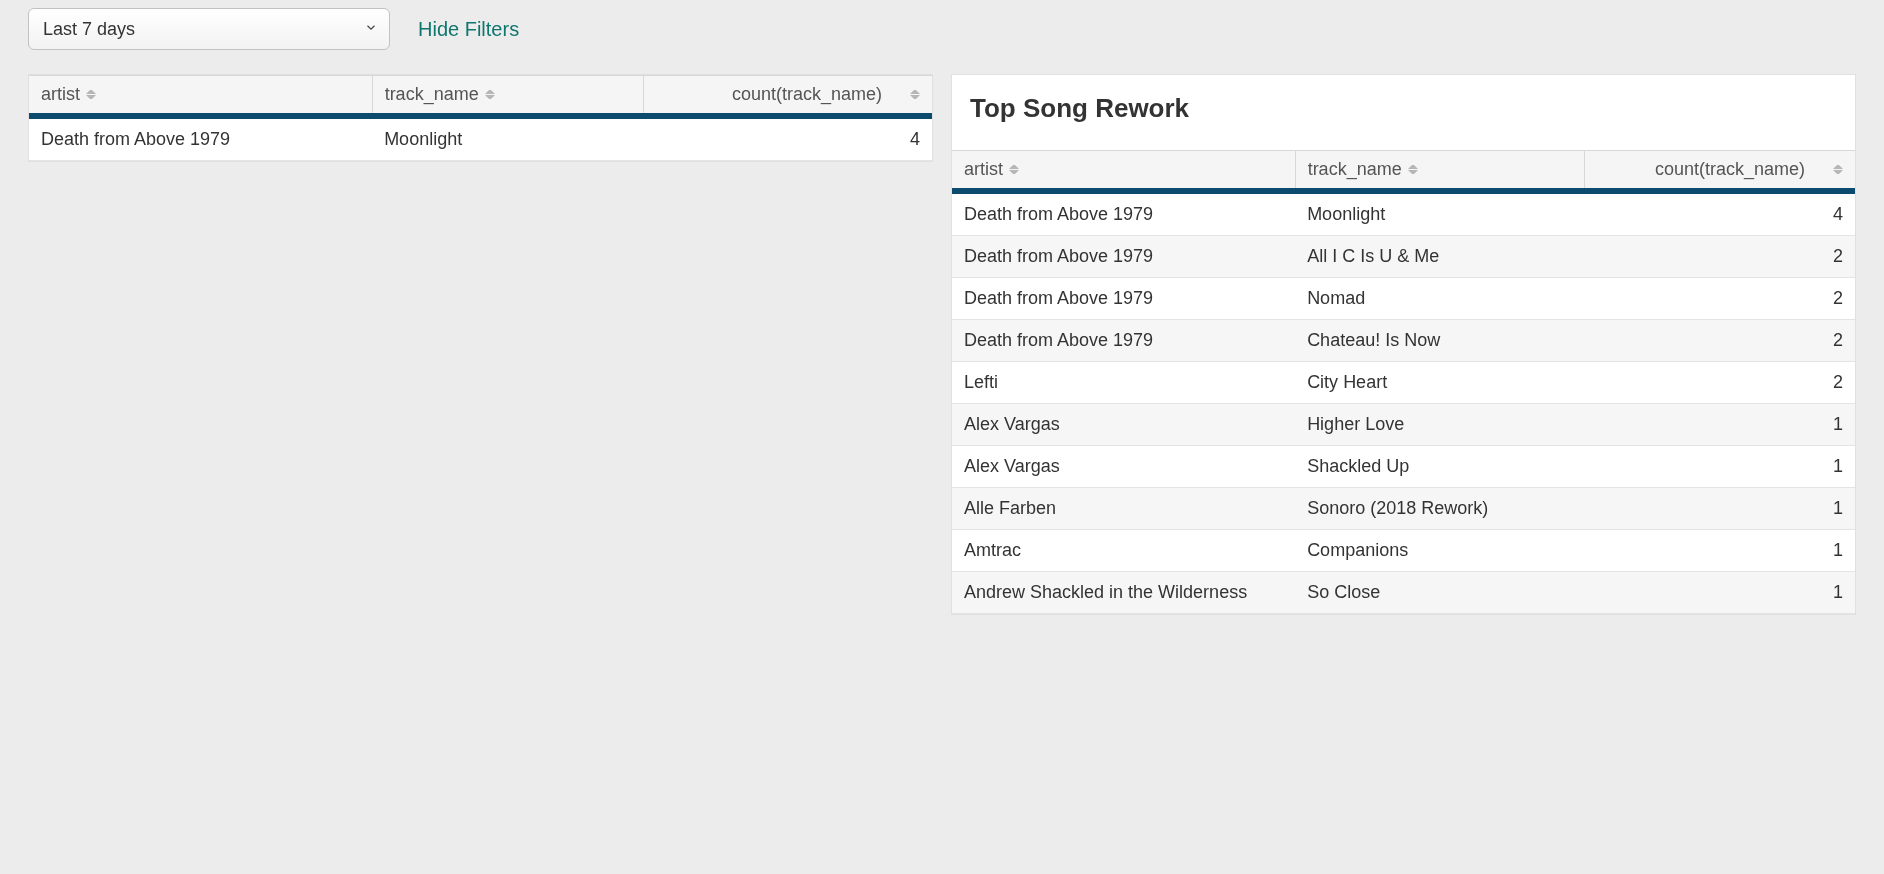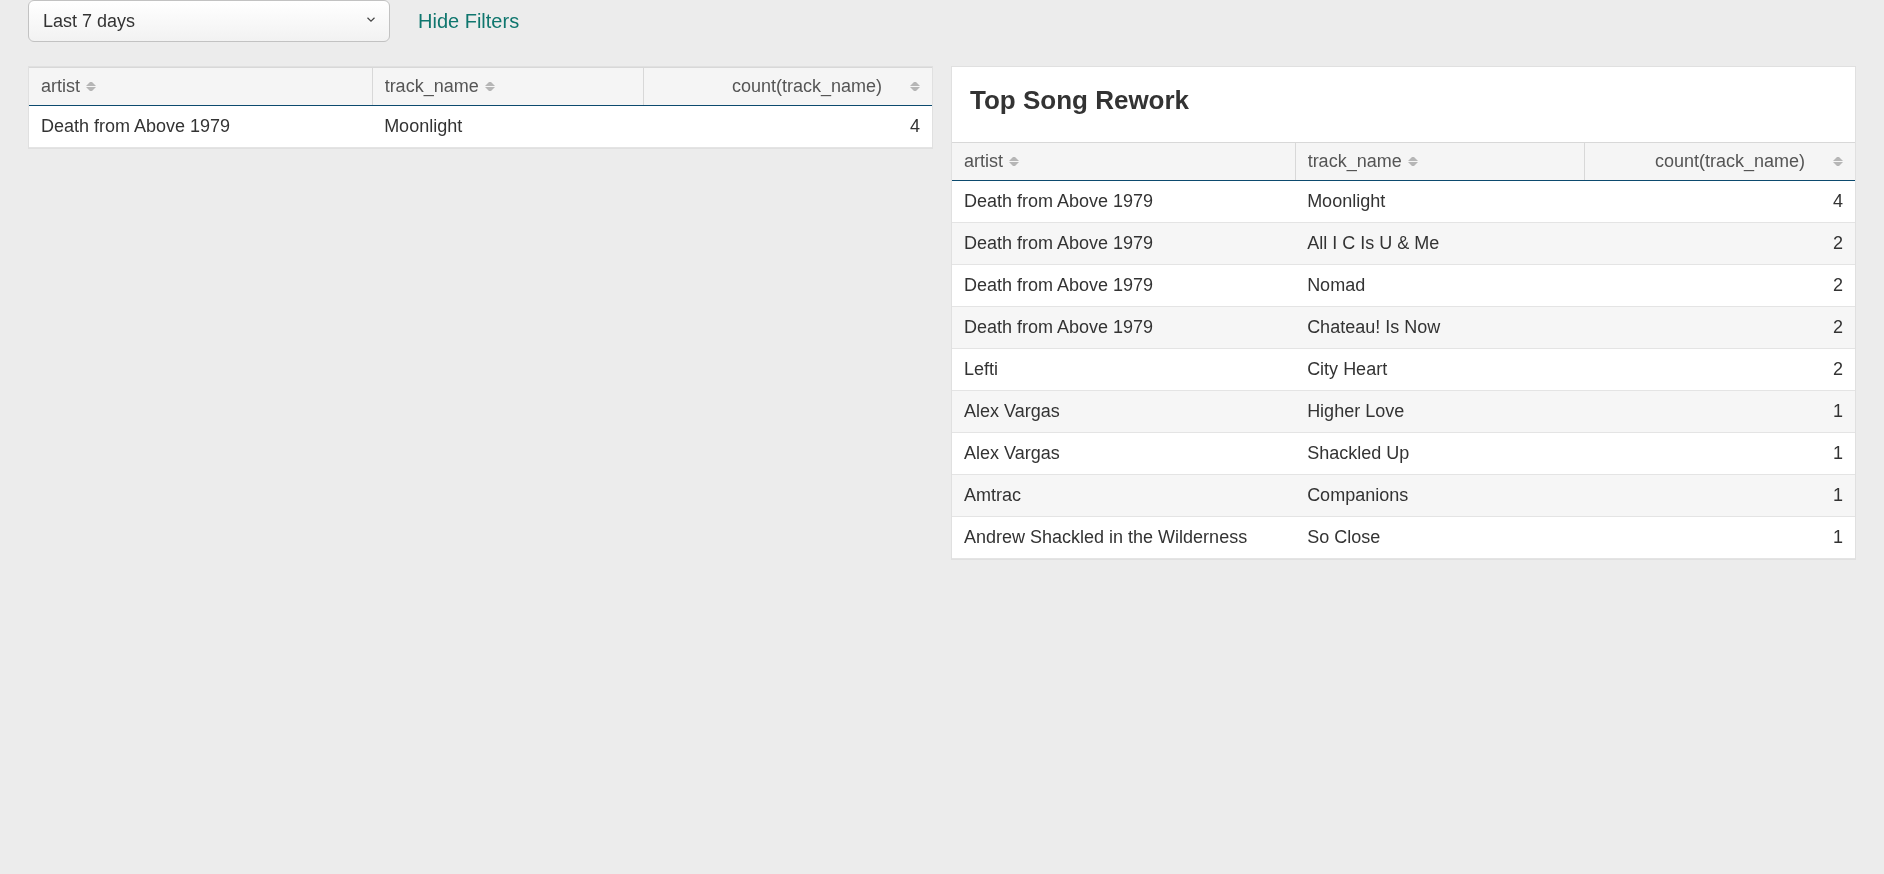--- a/index.html
+++ b/index.html
@@ -10,21 +10,21 @@
     color: #333;
     width: 1884px;
   }
   .page {
     padding: 0 0 0 0;
   }
   .filter-bar {
     display: flex;
     align-items: center;
     gap: 28px;
-    padding: 0 28px 24px 28px;
+    padding: 8px 28px 24px 28px;
   }
   .select-wrap {
     position: relative;
     width: 362px;
   }
   .time-select {
     width: 100%;
     height: 42px;
     background: linear-gradient(#ffffff,#f2f2f2);
     border: 1px solid #c2c2c2;
@@ -69,21 +69,21 @@
     padding: 18px 18px 26px 18px;
   }
   table {
     width: 100%;
     border-collapse: collapse;
     table-layout: fixed;
   }
   thead th {
     background: #f5f5f5;
     border-top: 1px solid #d8d8d8;
-    border-bottom: 1px solid #0c4a6e;
+    border-bottom: 6px solid #0c4a6e;
     border-right: 1px solid #d8d8d8;
     font-weight: 400;
     color: #555;
     font-size: 18px;
     padding: 8px 12px;
     text-align: left;
     vertical-align: middle;
     white-space: nowrap;
   }
   thead th:last-child { border-right: none; text-align: right; }
@@ -219,20 +219,25 @@
               <td>Alex Vargas</td>
               <td>Higher Love</td>
               <td class="num">1</td>
             </tr>
             <tr>
               <td>Alex Vargas</td>
               <td>Shackled Up</td>
               <td class="num">1</td>
             </tr>
             <tr>
+              <td>Alle Farben</td>
+              <td>Sonoro (2018 Rework)</td>
+              <td class="num">1</td>
+            </tr>
+            <tr>
               <td>Amtrac</td>
               <td>Companions</td>
               <td class="num">1</td>
             </tr>
             <tr>
               <td>Andrew Shackled in the Wilderness</td>
               <td>So Close</td>
               <td class="num">1</td>
             </tr>
           </tbody>

